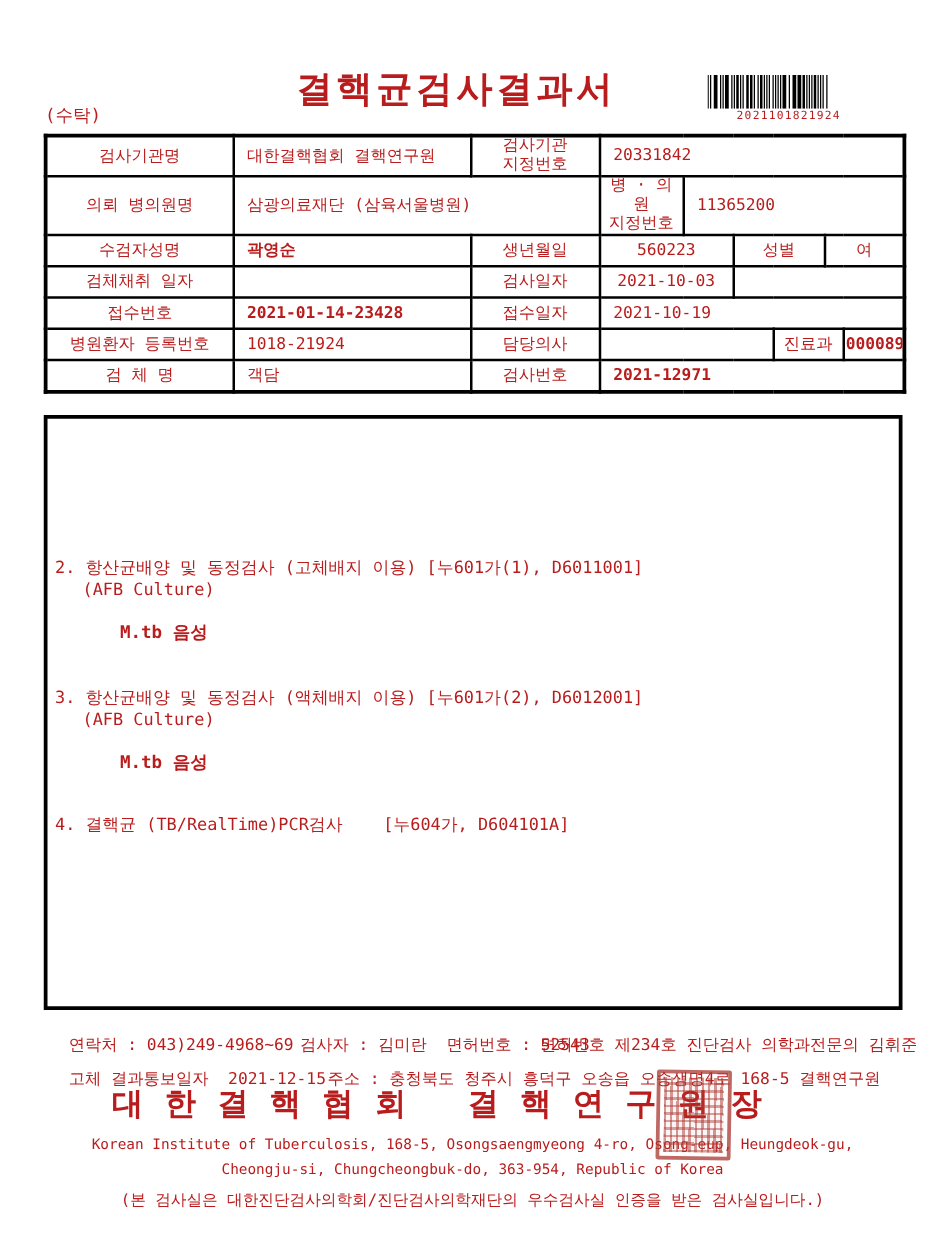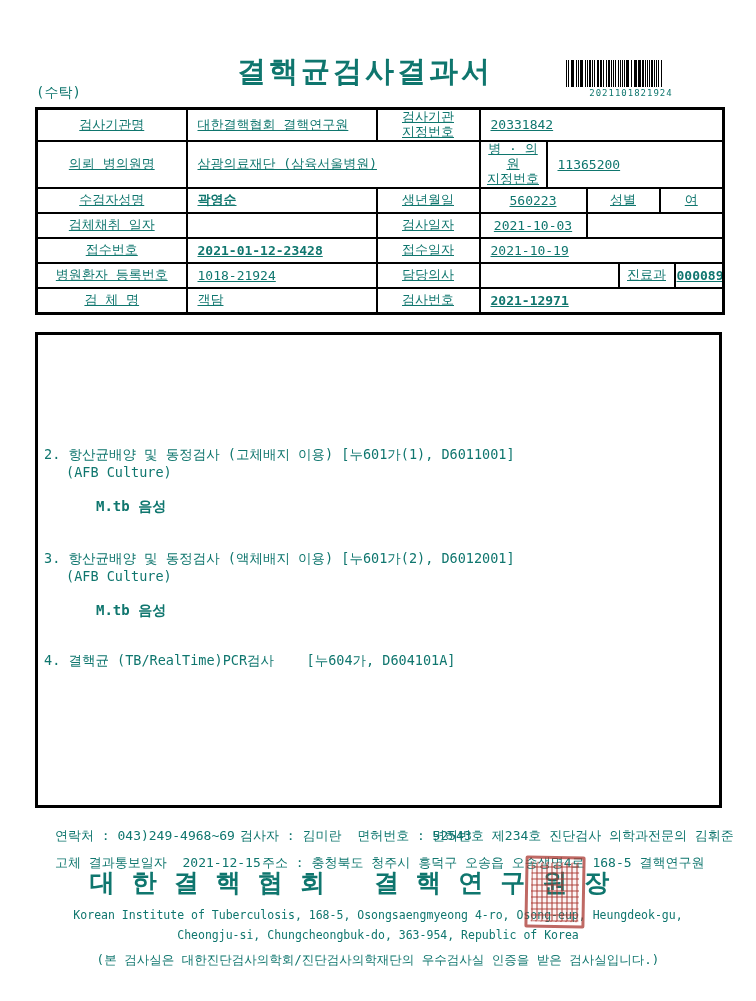--- a/index.html
+++ b/index.html
@@ -1,36 +1,36 @@
 <!DOCTYPE html>
 <html><head>
 <meta charset="utf-8">
 <style>
   html,body{margin:0;padding:0;background:#888;}
   .sheet{
-    position:relative;width:756px;height:1001px;background:#ffffff;color:#0f766e;
+    position:relative;width:756px;height:1001px;background:#ffffff;color:#b91c1c;
     font-family:"DejaVu Sans Mono","Liberation Mono",monospace;
     margin:0 auto;overflow:hidden;
   }
   
   .consignment{position:absolute;left:36px;top:84px;font-size:14px;}
   .doc-title{
     position:absolute;left:0;top:52px;width:730px;text-align:center;
     font-size:29px;font-weight:bold;letter-spacing:3px;
     font-family:"DejaVu Serif","Liberation Serif",serif;
   }
   .barcode-wrap{position:absolute;left:566px;top:60px;width:130px;}
   .barcode{height:27px;font-size:0;white-space:nowrap;overflow:hidden;}
   .barcode span{display:inline-block;background:#000;height:27px;vertical-align:top;}
   .barcode-num{text-align:center;font-size:9px;letter-spacing:1px;margin-top:1px;}
 
   
   table.info{
     position:absolute;left:35px;top:107px;width:687px;
-    border-collapse:collapse;table-layout:fixed;border:3px solid #000;text-decoration:underline;
+    border-collapse:collapse;table-layout:fixed;border:3px solid #000;
   }
   table.info td{border:2px solid #000;font-size:13px;height:23px;padding:0 4px;overflow:hidden;}
   table.info tr.tall td{height:29px;}
   .lbl{text-align:center;}
   .two{white-space:pre-line;line-height:1.15;font-size:13px;text-align:center;}
   .vleft{text-align:left;padding-left:10px !important;border-radius:16px;}
   .vcenter{text-align:center;}
   .bold{font-weight:bold;font-size:14px;}
   .tiny{font-size:9px;font-weight:bold;text-align:center;padding:0 1px !important;}
   .patch{position:absolute;left:681px;top:248px;width:38px;height:9px;background:#fff;z-index:2;}
@@ -114,21 +114,21 @@
     </tr>
     <tr>
       <td class="lbl">검체채취 일자</td>
       <td class="vleft"></td>
       <td class="lbl">검사일자</td>
       <td class="vcenter" colspan="2">2021-10-03</td>
       <td colspan="4"></td>
     </tr>
     <tr>
       <td class="lbl">접수번호</td>
-      <td class="vleft bold">2021-01-12-23428</td>
+      <td class="vleft bold">2021-01-14-23428</td>
       <td class="lbl">접수일자</td>
       <td class="vleft" colspan="6">2021-10-19</td>
     </tr>
     <tr>
       <td class="lbl">병원환자 등록번호</td>
       <td class="vleft">1018-21924</td>
       <td class="lbl">담당의사</td>
       <td colspan="3"></td>
       <td class="lbl" colspan="2">진료과</td>
       <td class="tiny">0000899110</td>

